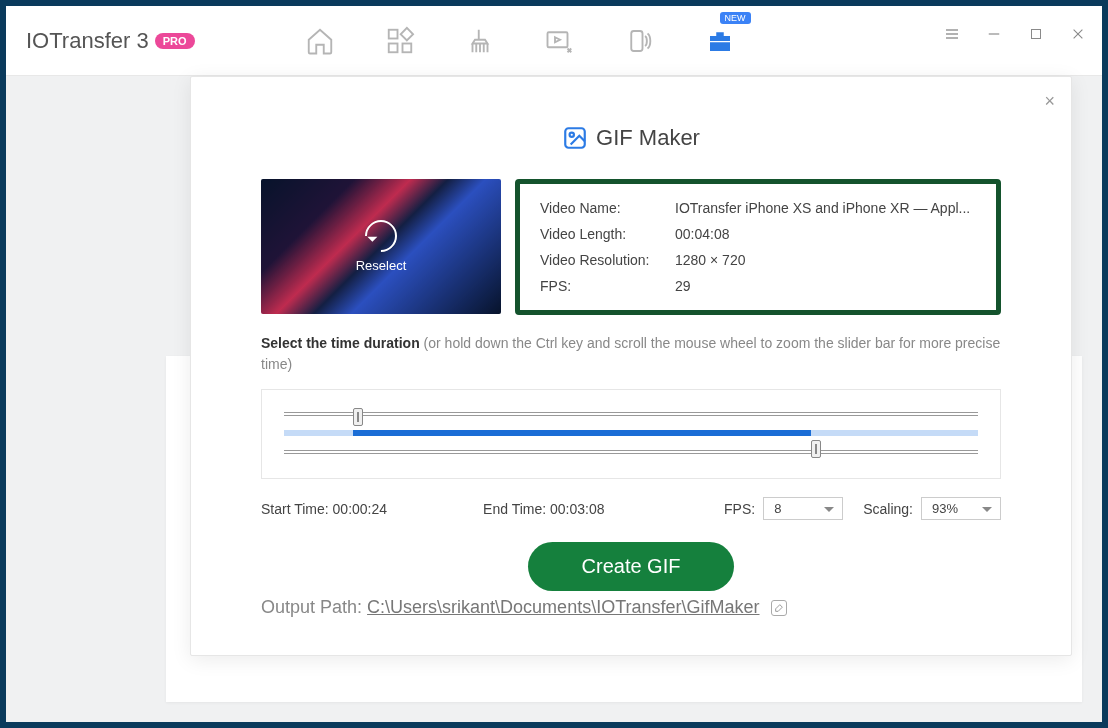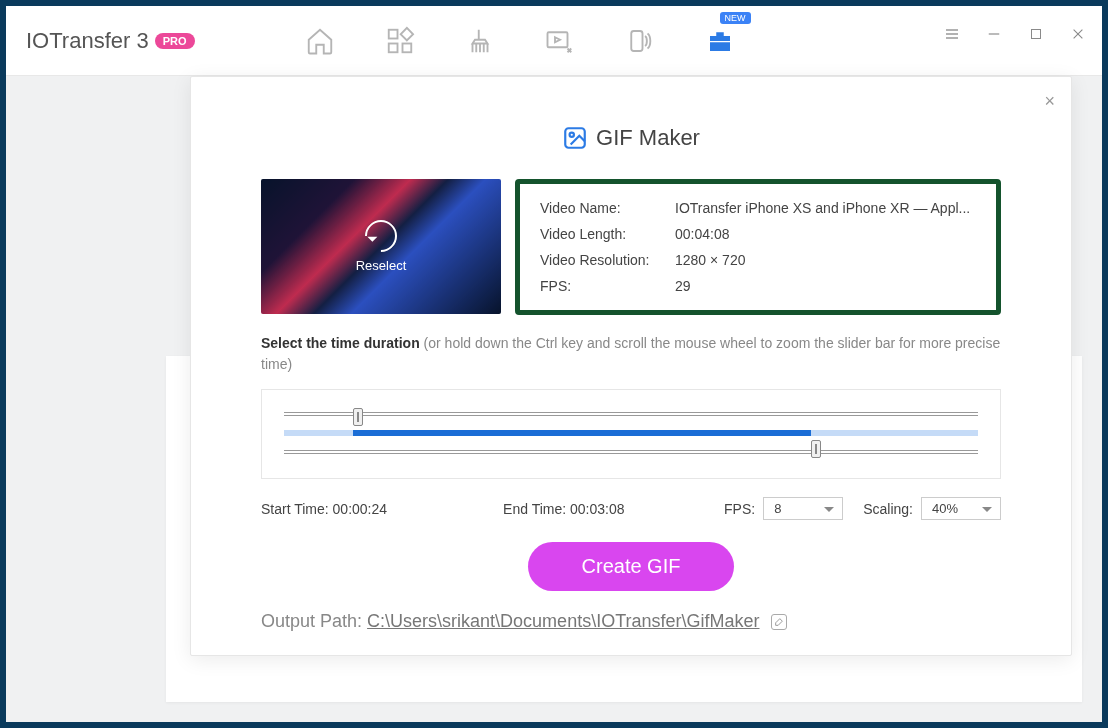--- a/index.html
+++ b/index.html
@@ -66,21 +66,21 @@
   .handle::after { content: ''; position: absolute; left: 3px; top: 3px; width: 2px; height: 10px; background: #888; }
   .handle-start { top: -2px; }
   .handle-end { bottom: -2px; }
 
   .controls-row { display: flex; align-items: center; gap: 20px; font-size: 14px; color: #444; margin-bottom: 22px; }
   .controls-row .spacer { flex: 1; }
   .sel { display: flex; align-items: center; gap: 8px; }
   .select-box { border: 1px solid #ccc; padding: 3px 26px 3px 10px; font-size: 13px; color: #444; position: relative; min-width: 80px; cursor: pointer; background: #fff; }
   .select-box::after { content: ''; position: absolute; right: 8px; top: 9px; width: 0; height: 0; border-left: 5px solid transparent; border-right: 5px solid transparent; border-top: 5px solid #888; }
 
-  .create-btn { display: block; margin: 0 auto 20px auto; background: #d946ef; color: #fff; border: none; padding: 13px 54px; font-size: 20px; border-radius: 28px; cursor: pointer; }
+  .create-btn { display: block; margin: 0 auto 6px auto; background: #15803d; color: #fff; border: none; padding: 13px 54px; font-size: 20px; border-radius: 28px; cursor: pointer; }
   .output-row { font-size: 18px; color: #888; }
   .output-link { color: #777; text-decoration: underline; cursor: pointer; }
   .edit-icon { display: inline-flex; width: 16px; height: 16px; border: 1px solid #aaa; border-radius: 3px; margin-left: 6px; align-items: center; justify-content: center; cursor: pointer; vertical-align: middle; }
   .edit-icon svg { width: 10px; height: 10px; color: #888; }
 </style>
 </head>
 <body>
 
 <div class="app-window">
 
@@ -209,29 +209,29 @@
         <div class="rail-fill"></div>
         <div class="rail-active" id="rail-active" style="left: 10%; width: 66%;"></div>
         <div class="rail rail-bot"></div>
         <div class="handle handle-start" id="handle-start" style="left: 10%;"></div>
         <div class="handle handle-end" id="handle-end" style="left: 76%;"></div>
       </div>
     </div>
 
     <div class="controls-row">
       <span><span>Start Time: </span><span>00:00:24</span></span>
-      <span style="margin-left:96px"><span>End Time: </span><span>00:03:08</span></span>
+      <span style="margin-left:76px"><span>End Time: </span><span>00:03:08</span></span>
       <span class="spacer"></span>
       <div class="sel">
         <span>FPS:</span>
         <div class="select-box">8</div>
       </div>
       <div class="sel">
         <span>Scaling:</span>
-        <div class="select-box">40%</div>
+        <div class="select-box">93%</div>
       </div>
     </div>
 
     <button class="create-btn">Create GIF</button>
 
     <div class="output-row">
       <span>Output Path: </span><span class="output-link">C:\Users\srikant\Documents\IOTransfer\GifMaker</span>
       <span class="edit-icon">
         <svg viewBox="0 0 24 24" fill="none" stroke="currentColor" stroke-width="2">
             <path d="M14 4l6 6-10 10H4v-6L14 4z"></path>

